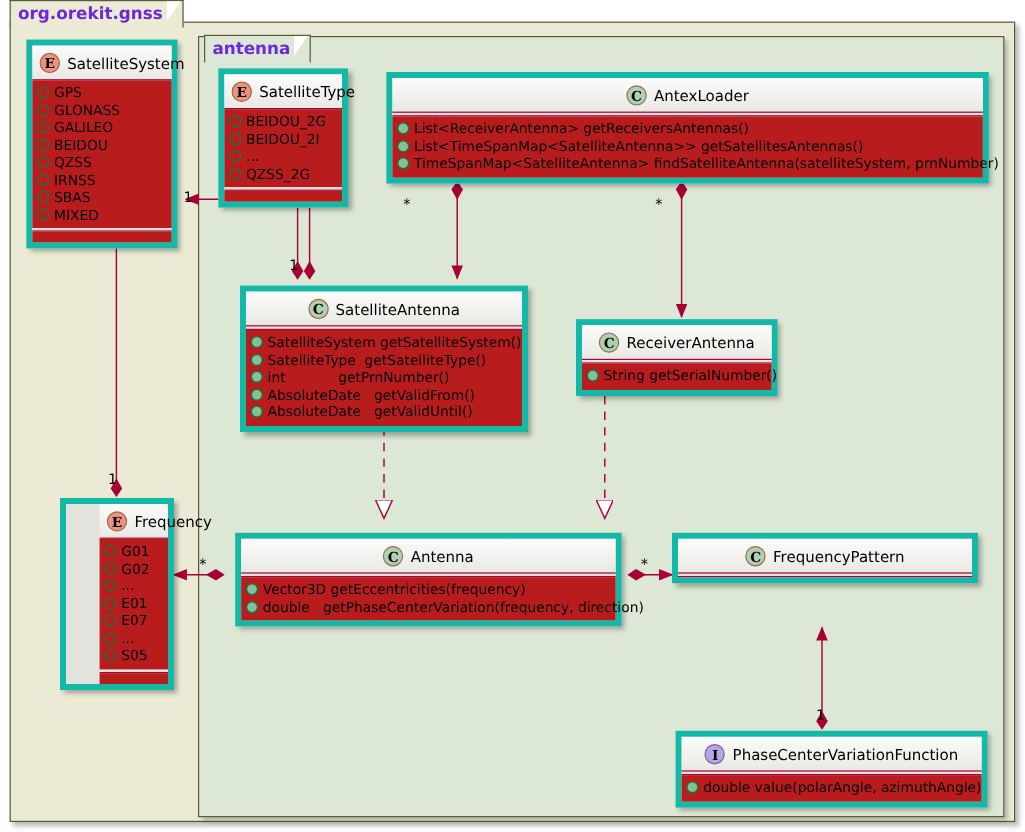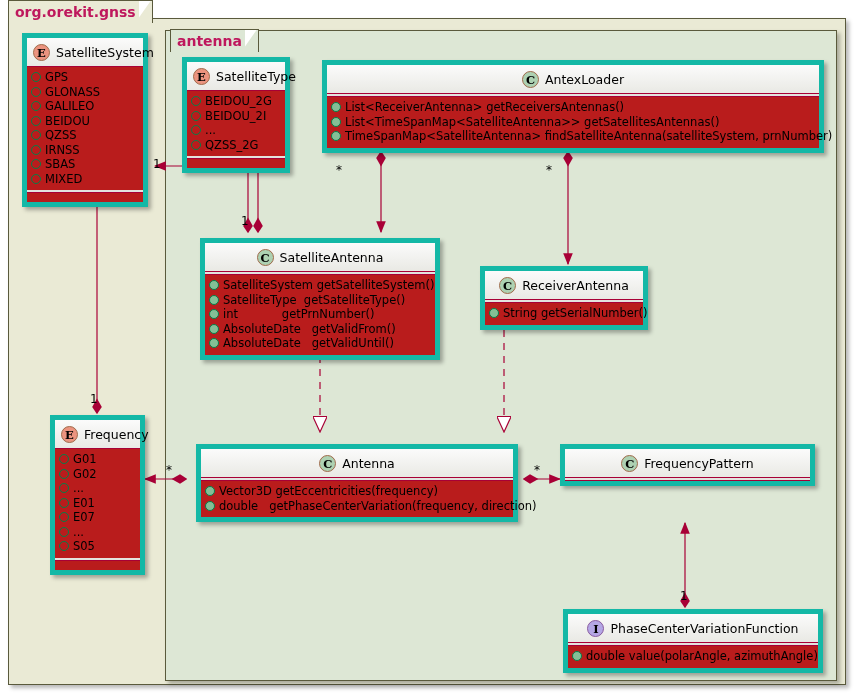--- a/index.html
+++ b/index.html
@@ -37,21 +37,21 @@
     box-shadow: 3px 3px 4px rgba(0,0,0,0.28);
   }
   .pkg-tab {
     position: absolute;
     box-sizing: border-box;
     border: 1px solid #5a5a3c;
     border-bottom: none;
     background: #eaead5;
     font-weight: bold;
     font-size: 14px;
-    color: #be185d;
+    color: #6d28d9;
     line-height: 20px;
     padding: 1px 16px 1px 6px;
     white-space: nowrap;
   }
   .pkg-tab.green { background: #dde7d5; }
   .pkg-tab .fold {
     position: absolute;
     right: 0; top: 0;
     width: 13px; height: 100%;
     overflow: hidden;
@@ -305,21 +305,21 @@
   <div class="node" style="left:480px; top:266px; width:168px;">
     <div class="hdr">
       <span class="stereo c">C</span><span class="title">ReceiverAntenna</span>
     </div>
     <div class="sep"></div>
     <div class="body">
         <div class="row"><span class="bullet filled"></span><span>String getSerialNumber()</span></div>
       </div>
   </div>
 
-  <div class="node" style="left:50px; top:415px; width:95px;">
+  <div class="node" style="left:50px; top:415px; width:95px;padding-left:28px;">
     <div class="hdr">
       <span class="stereo e">E</span><span class="title">Frequency</span>
     </div>
     <div class="body">
         <div class="row"><span class="bullet hollow"></span><span>G01</span></div>
         <div class="row"><span class="bullet hollow"></span><span>G02</span></div>
         <div class="row"><span class="bullet hollow"></span><span>...</span></div>
         <div class="row"><span class="bullet hollow"></span><span>E01</span></div>
         <div class="row"><span class="bullet hollow"></span><span>E07</span></div>
         <div class="row"><span class="bullet hollow"></span><span>...</span></div>

